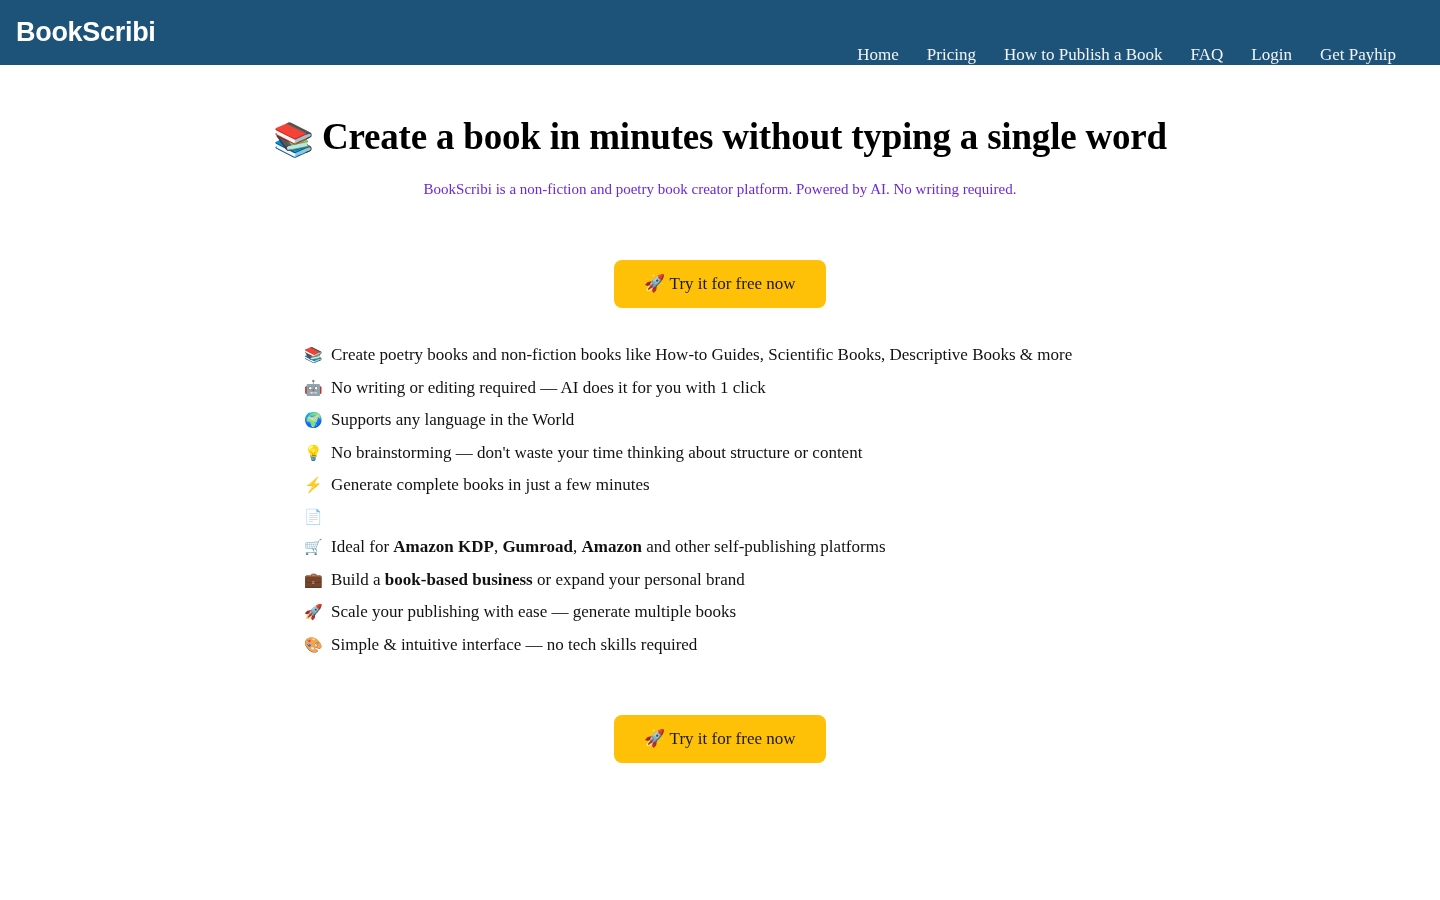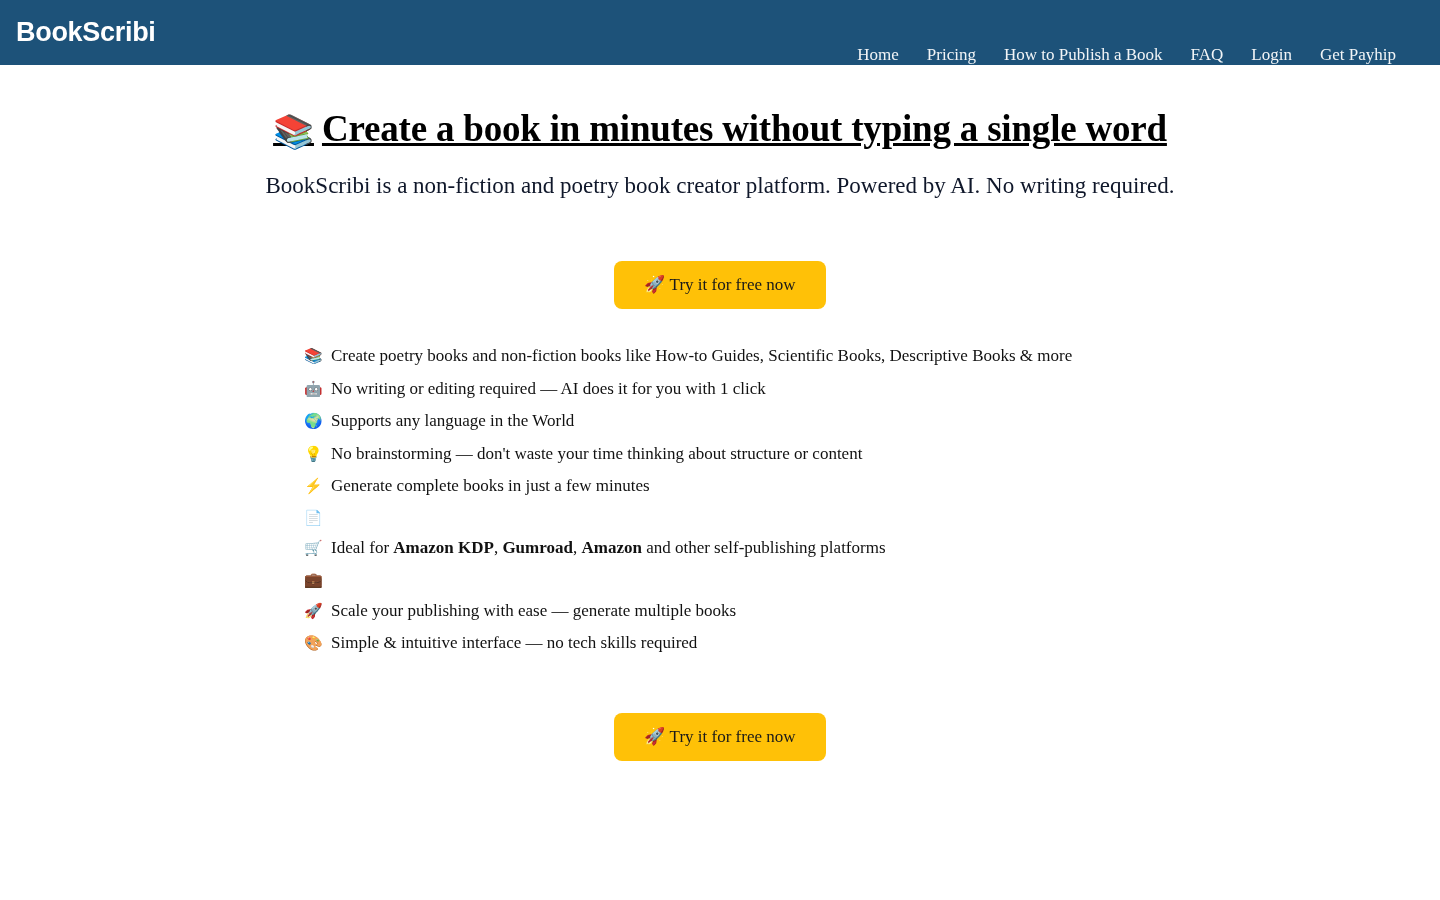--- a/index.html
+++ b/index.html
@@ -46,29 +46,28 @@
 
   
   .hero {
     padding-top: 42px;
     text-align: center;
   }
   .hero-title {
     font-size: 37px;
     font-weight: bold;
     color: #000000;
-    margin: 0;
+    margin: 8px;
     letter-spacing: -0.2px;
-    text-decoration: underline;
   }
   .hero-title .emoji { font-size: 33px; margin-right: 8px; vertical-align: -2px; }
   .hero-sub {
     margin: 22px 0 0 0;
-    font-size: 23px;
-    color: #0f172a;
+    font-size: 15px;
+    color: #6d28d9;
   }
 
   
   .cta-wrap { text-align: center; }
   .cta-top { margin-top: 62px; }
   .cta-bottom { margin-top: 58px; }
   .cta-btn {
     display: inline-block;
     background: #ffc107;
     color: #1a1a1a;
@@ -156,20 +155,21 @@
     </li>
     <li class="feature-item">
       <span class="feature-emoji">📄</span>
     </li>
     <li class="feature-item">
       <span class="feature-emoji">🛒</span>
       <span class="feature-text">Ideal for <b>Amazon KDP</b>, <b>Gumroad</b>, <b>Amazon</b> and other self-publishing platforms</span>
     </li>
     <li class="feature-item">
       <span class="feature-emoji">💼</span>
+      <span class="feature-text">Build a <b>book-based business</b> or expand your personal brand</span>
     </li>
     <li class="feature-item">
       <span class="feature-emoji">🚀</span>
       <span class="feature-text">Scale your publishing with ease — generate multiple books</span>
     </li>
     <li class="feature-item">
       <span class="feature-emoji">🎨</span>
       <span class="feature-text">Simple &amp; intuitive interface — no tech skills required</span>
     </li>
   </ul>

